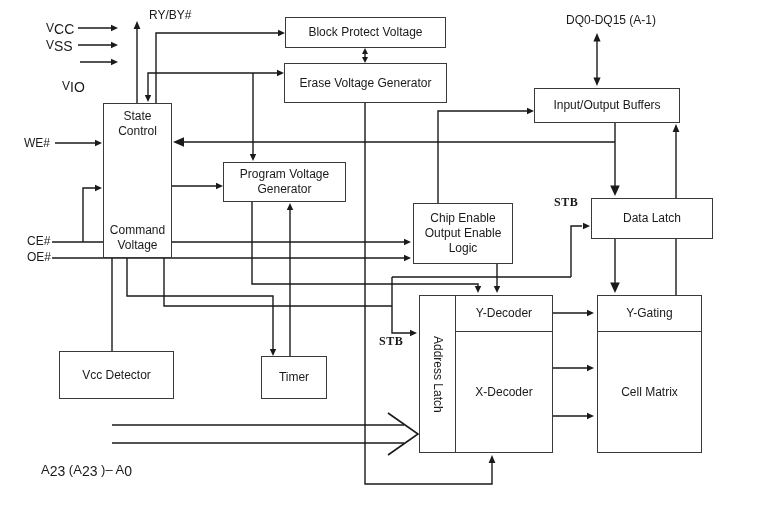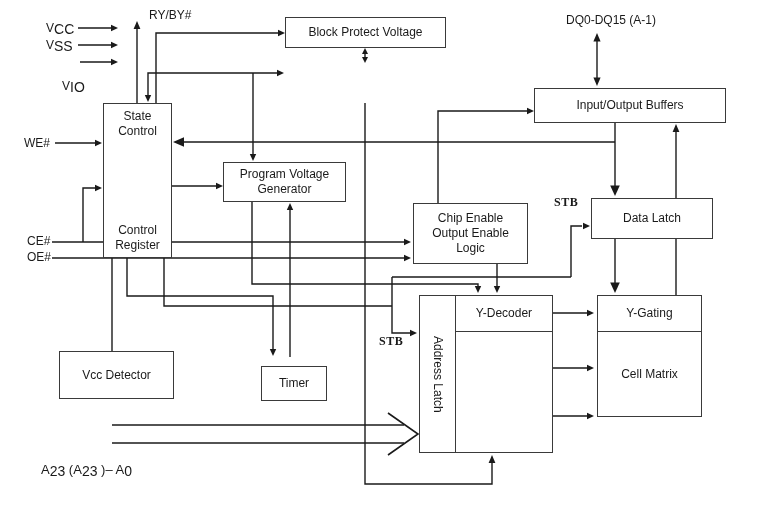--- a/index.html
+++ b/index.html
@@ -117,46 +117,48 @@
       <polygon points="590,226 583,222.8 583,229.2"></polygon>
       <polygon points="478,293 474.8,286 481.2,286"></polygon>
       <polygon points="594,313 587,309.8 587,316.2"></polygon>
       <polygon points="594,368 587,364.8 587,371.2"></polygon>
       <polygon points="594,416 587,412.8 587,419.2"></polygon>
     </g>
   </svg>
 
   <div class="box" style="left:103px;top:103px;width:69px;height:155px;">
     <div class="inner" style="left:0;right:0;top:5px;">State Control</div>
-    <div class="inner" style="left:0;right:0;bottom:4px;">Control Register</div>
+    <div class="inner" style="left:0;right:0;bottom:4px;">Command Voltage</div>
   </div>
 
   <div class="box" style="left:285px;top:17px;width:161px;height:31px;">Block Protect Voltage</div>
 
+  <div class="box" style="left:284px;top:63px;width:163px;height:40px;">Erase Voltage Generator</div>
 
-  <div class="box" style="left:534px;top:88px;width:192px;height:35px;">Input/Output Buffers</div>
+  <div class="box" style="left:534px;top:88px;width:146px;height:35px;">Input/Output Buffers</div>
 
   <div class="box" style="left:223px;top:162px;width:123px;height:40px;">Program Voltage Generator</div>
 
-  <div class="box" style="left:413px;top:203px;width:115px;height:61px;">
+  <div class="box" style="left:413px;top:203px;width:100px;height:61px;">
     <div style="width:88px;">Chip Enable Output Enable Logic</div>
   </div>
 
   <div class="box" style="left:591px;top:198px;width:122px;height:41px;">Data Latch</div>
 
   <div class="box" style="left:59px;top:351px;width:115px;height:48px;">Vcc Detector</div>
 
-  <div class="box" style="left:261px;top:366px;width:66px;height:35px;">Timer</div>
+  <div class="box" style="left:261px;top:356px;width:66px;height:43px;">Timer</div>
 
   <div class="box" style="left:419px;top:295px;width:134px;height:158px;padding:0;">
     <div class="inner vert" style="left:0;top:0;width:36px;height:100%;border-right:1.5px solid #3a3a3a;">Address Latch</div>
     <div class="inner" style="left:36px;right:0;top:0;height:36px;border-bottom:1.5px solid #3a3a3a;">Y-Decoder</div>
+    <div class="inner" style="left:36px;right:0;top:36px;bottom:0;">X-Decoder</div>
   </div>
 
-  <div class="box" style="left:597px;top:295px;width:105px;height:122px;padding:8px;">
+  <div class="box" style="left:597px;top:295px;width:105px;height:158px;padding:8px;">
     <div class="inner" style="left:0;right:0;top:0;height:36px;border-bottom:1.5px solid #3a3a3a;">Y-Gating</div>
     <div class="inner" style="left:0;right:0;top:36px;bottom:0;">Cell Matrix</div>
   </div>
 
   <span class="lbl" style="left:46px;top:21px;"><span>V</span><sub>CC</sub></span>
   <span class="lbl" style="left:46px;top:38px;"><span>V</span><sub>SS</sub></span>
   <span class="lbl" style="left:62px;top:55px;margin-top:24px;"><span>V</span><sub>IO</sub></span>
 
   <span class="lbl" style="left:149px;top:8px;">RY/BY#</span>
 

